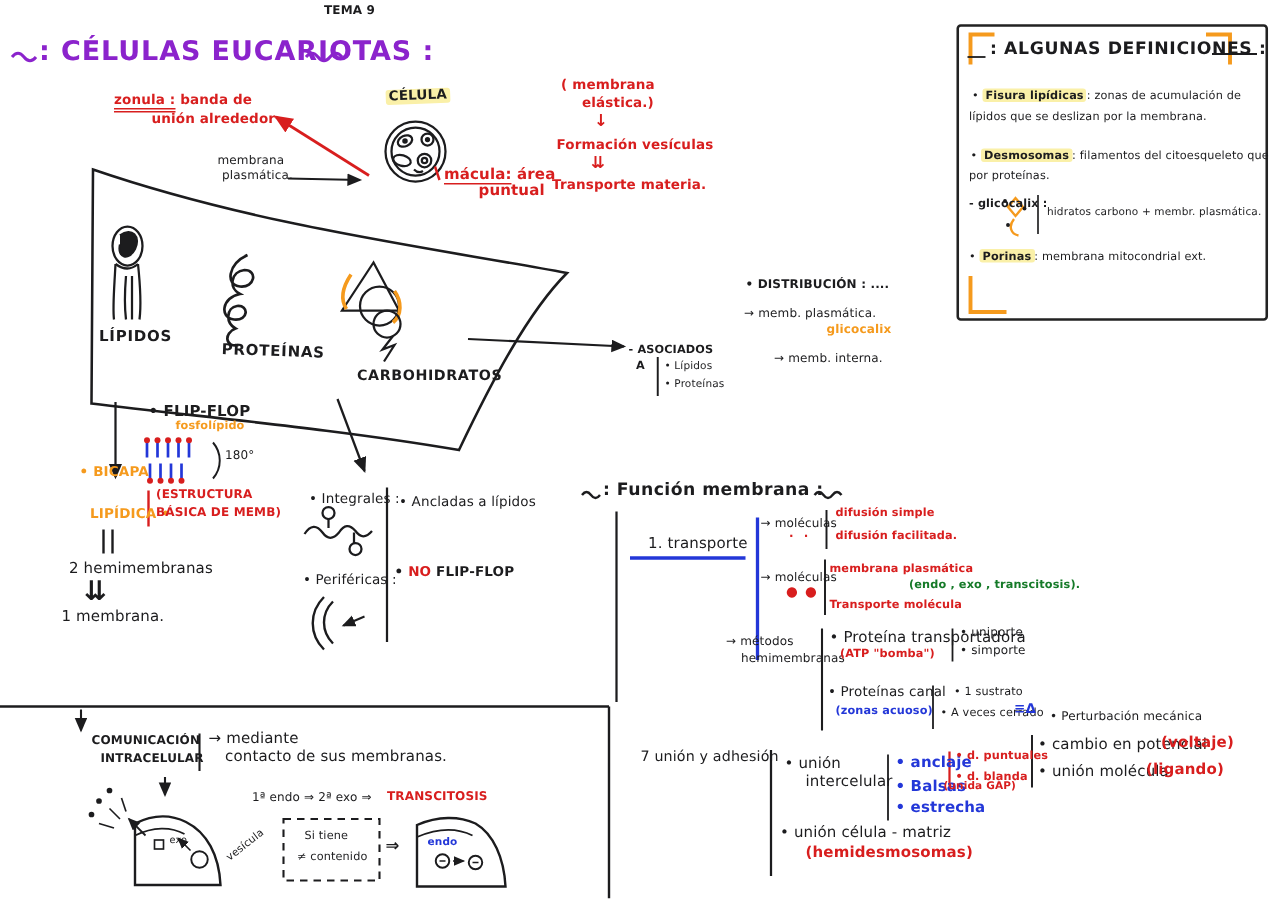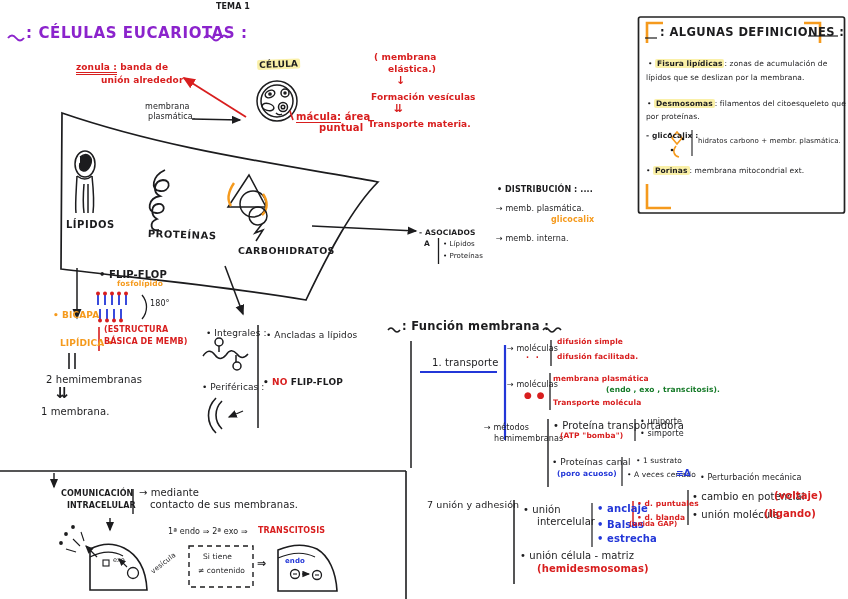--- a/index.html
+++ b/index.html
@@ -7,21 +7,21 @@
        font-family:"DejaVu Sans",sans-serif;overflow:hidden;color:#1c1c1e}
   .t{position:absolute;white-space:nowrap;line-height:1.12;letter-spacing:.1px}
   .b{font-weight:bold}
   .red{color:#d81e1e}.orange{color:#f59a1d}.blue{color:#2337d8}
   .green{color:#157a28}.purple{color:#8b23cc}
   .hl{background:#faf0a8;padding:0 2px;border-radius:2px}
   .du{border-bottom:3px double #d81e1e}
   .u1r{border-bottom:1.5px solid #d81e1e}
   .s65{font-size:6.5px}.s7{font-size:7px}.s75{font-size:7.5px}.s8{font-size:8px}
   .s85{font-size:10px}.s9{font-size:9px}.s95{font-size:9.5px}.s10{font-size:10px}
-  .s11{font-size:11px}.s115{font-size:11.5px}.s13{font-size:15px}
+  .s11{font-size:11px}.s115{font-size:11.5px}.s13{font-size:18px}
   svg.underlay{position:absolute;left:0;top:0;z-index:0}
   .t{z-index:2}
   .rot{transform-origin:left top}
 </style>
 </head>
 <body>
 
 <svg class="underlay" width="848" height="599" viewBox="0 0 848 599">
   <defs>
     <marker id="ab" markerWidth="9" markerHeight="8" refX="6" refY="3" orient="auto">
@@ -202,21 +202,21 @@
     <path d="M278,591 L278,550 C292,544 306,544 317,549 C329,556 336,572 337,591 Z" fill="#ffffff"></path>
     <path d="M278,558 C292,552 305,552 315,557" stroke-width="1.2"></path>
     <circle cx="295" cy="574" r="4.5" stroke-width="1.3"></circle>
     <circle cx="317" cy="575" r="4.5" stroke-width="1.3"></circle>
     <line x1="293" y1="574" x2="297" y2="574" stroke-width="1.1"></line>
     <line x1="315" y1="575" x2="319" y2="575" stroke-width="1.1"></line>
     <line x1="302" y1="574" x2="309" y2="574" stroke-width="1.1" marker-end="url(#ab)"></line>
   </g>
 </svg>
 
-<div class="t s8 b" style="left:216px;top:3px">TEMA 1</div>
+<div class="t s8 b" style="left:216px;top:3px">TEMA 9</div>
 
 <div class="t s13 b purple" style="left:26px;top:25px;letter-spacing:.6px">: CÉLULAS EUCARIOTAS :</div>
 
 <div class="t s9 b red" style="left:76px;top:62px"><span class="du">zonula :</span><span> banda de</span></div>
 <div class="t s9 b red" style="left:101px;top:75px">unión alrededor</div>
 
 <div class="t s9 b hl rot" style="left:257px;top:60px;transform:rotate(-2deg)">CÉLULA</div>
 
 <div class="t s8" style="left:145px;top:103px">membrana</div>
 <div class="t s8" style="left:148px;top:113px">plasmática.</div>
@@ -248,21 +248,21 @@
 <div class="t s75 b" style="left:424px;top:240px">A</div>
 <div class="t s7" style="left:443px;top:241px">• Lípidos</div>
 <div class="t s7" style="left:443px;top:253px">• Proteínas</div>
 <svg class="underlay" style="left:437px;top:238px" width="4" height="26">
     <line x1="1.5" y1="0" x2="1.5" y2="26" stroke="#1c1c1e" stroke-width="1.3"></line>
   </svg>
 
 <div class="t s8 b" style="left:497px;top:186px">• DISTRIBUCIÓN : ....</div>
 <div class="t s8" style="left:496px;top:205px">→ memb. plasmática.</div>
 <div class="t s8 b orange" style="left:551px;top:216px">glicocalix</div>
-<div class="t s8" style="left:496px;top:235px">→ memb. interna.</div>
+<div class="t s8" style="left:516px;top:235px">→ memb. interna.</div>
 
 <div class="t s85 b" style="left:99px;top:269px">• FLIP-FLOP</div>
 <div class="t s75 b orange" style="left:117px;top:280px">fosfolípido</div>
 <div class="t s8" style="left:150px;top:300px">180°</div>
 
 <div class="t s9 b orange" style="left:53px;top:310px">• BICAPA</div>
 <div class="t s9 b orange" style="left:60px;top:338px">LIPÍDICA •</div>
 <div class="t s8 b red" style="left:104px;top:326px">(ESTRUCTURA</div>
 <div class="t s8 b red" style="left:104px;top:338px">BÁSICA DE MEMB)</div>
 <div class="t s85" style="left:46px;top:374px">2 hemimembranas</div>
@@ -286,21 +286,21 @@
 <div class="t s75 b red" style="left:553px;top:375px">membrana plasmática</div>
 <div class="t s75 b green" style="left:606px;top:386px">(endo , exo , transcitosis).</div>
 <div class="t s75 b red" style="left:553px;top:399px">Transporte molécula</div>
 <div class="t s8" style="left:484px;top:424px">→ métodos</div>
 <div class="t s8" style="left:494px;top:435px">hemimembranas</div>
 <div class="t s85" style="left:553px;top:420px">• Proteína transportadora</div>
 <div class="t s75 b red" style="left:560px;top:432px">(ATP "bomba")</div>
 <div class="t s8" style="left:640px;top:418px">• uniporte</div>
 <div class="t s8" style="left:640px;top:430px">• simporte</div>
 <div class="t s9" style="left:552px;top:457px">• Proteínas canal</div>
-<div class="t s75 b blue" style="left:557px;top:470px">(poro acuoso)</div>
+<div class="t s75 b blue" style="left:557px;top:470px">(zonas acuoso)</div>
 <div class="t s75" style="left:636px;top:457px">• 1 sustrato</div>
 <div class="t s75" style="left:627px;top:471px">• A veces cerrado</div>
 <div class="t s9 b blue" style="left:676px;top:468px">≡Δ</div>
 <div class="t s8" style="left:700px;top:474px">• Perturbación mecánica</div>
 <div class="t s85" style="left:692px;top:491px">• cambio en potencial</div>
 <div class="t s85 b red" style="left:774px;top:490px">(voltaje)</div>
 <div class="t s85" style="left:692px;top:509px">• unión molécula</div>
 <div class="t s85 b red" style="left:764px;top:508px">(ligando)</div>
 
 <div class="t s95" style="left:427px;top:500px">7 unión y adhesión</div>

